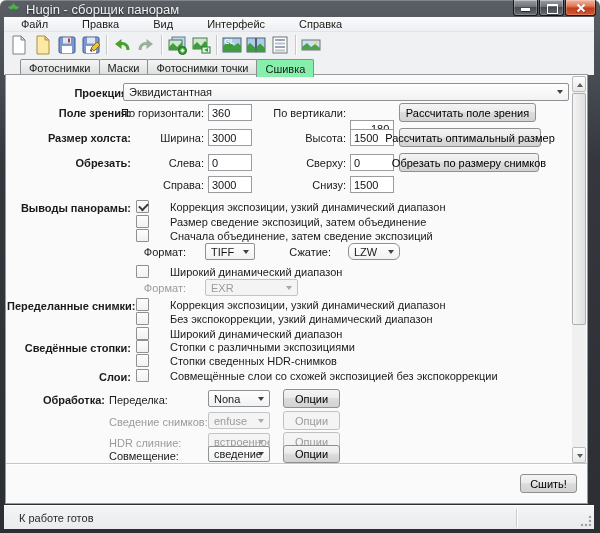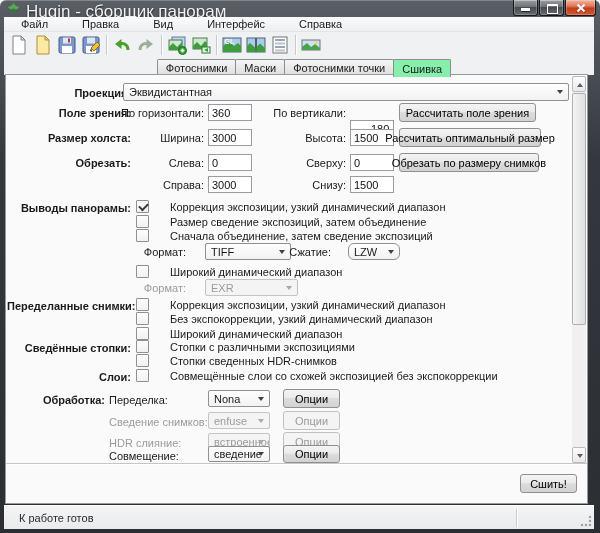--- a/index.html
+++ b/index.html
@@ -2,21 +2,21 @@
 <html><head>
 <meta charset="utf-8">
 <style>
   html,body { margin:0; padding:0; }
   body { width:600px; height:533px; font-family:"Liberation Sans", sans-serif; background:#ffffff; }
   * { box-sizing:border-box; }
 
   .window { position:relative; width:600px; height:533px; background:linear-gradient(#5a5f66,#34383e 30%,#2b2f34); border-radius:6px 6px 0 0; overflow:hidden; box-shadow:inset 0 1px 0 rgba(255,255,255,.25); }
 
   
-  .titlebar { position:absolute; top:0; left:0; right:0; height:17px; color:#f2f2f2; font-size:17px;padding-left:35px; }
+  .titlebar { position:absolute; top:0; left:0; right:0; height:17px; color:#f2f2f2; font-size:13px;padding-left:35px; }
   .title-icon { position:absolute; left:7px; top:2px; width:13px; height:13px; }
   .title-text { position:absolute; left:26px; top:2px; text-shadow:0 1px 2px rgba(0,0,0,.8); white-space:nowrap; }
   .win-btns { position:absolute; top:0; right:4px; display:flex; gap:1px; }
   .wc { width:25px; height:16px; border:1px solid #17191c; border-top:none; border-radius:0 0 3px 3px; background:linear-gradient(rgba(255,255,255,.38),rgba(255,255,255,.14) 45%,rgba(0,0,0,.18) 50%,rgba(255,255,255,.10)); box-shadow:inset 0 0 0 1px rgba(255,255,255,.22); position:relative; cursor:default; }
   .wc-close { width:31px; background:linear-gradient(#f2b5a3,#e07a57 40%,#c03d1d 55%,#d65a30); }
   .wc-min::after { content:""; position:absolute; left:7px; bottom:4px; width:9px; height:3px; background:#fff; box-shadow:0 1px 1px rgba(0,0,0,.6); }
   .wc-max::after { content:""; position:absolute; left:7px; top:4px; width:9px; height:7px; border:1px solid #fff; border-top-width:2px; box-shadow:0 1px 1px rgba(0,0,0,.5); }
   .wc-close::before, .wc-close::after { content:""; position:absolute; left:10px; top:3px; width:2px; height:10px; background:#fff; box-shadow:0 1px 1px rgba(0,0,0,.4); }
   .wc-close::before { transform:translateX(4px) rotate(45deg); }
   .wc-close::after { transform:translateX(4px) rotate(-45deg); }
@@ -24,21 +24,21 @@
   
   .menubar { position:absolute; left:4px; right:6px; top:17px; height:15px; background:linear-gradient(#fafbfc,#edeff2); display:flex; align-items:center; font-size:11px; color:#1a1a1a; border-bottom:1px solid #e2e4e6; }
   .menu-item { padding:1px 17px; }
 
   
   .toolbar { position:absolute; left:4px; right:6px; top:32px; height:26px; background:#f0f1f2; display:flex; align-items:center; padding-left:3px; }
   .tbtn { width:24px; height:24px; display:flex; align-items:center; justify-content:center; border:1px solid transparent; border-radius:2px; }
   .tsep { width:1px; height:20px; background:#c7c9cb; margin:0 3px; box-shadow:1px 0 0 #ffffff; }
 
   
-  .tabstrip { position:absolute; left:4px; right:6px; top:58px; height:17px; background:#f0f1f2; display:flex; align-items:flex-end; padding-left:9px;justify-content:center; }
+  .tabstrip { position:absolute; left:4px; right:6px; top:58px; height:17px; background:#f0f1f2; display:flex; align-items:flex-end; padding-left:16px; }
   .tab { font-size:11px; color:#1a1a1a; border:1px solid #8b8e92; border-bottom:none; background:linear-gradient(#f5f5f5,#dddedf); padding:2px 8px 2px 8px; border-radius:2px 2px 0 0; margin-right:-1px; position:relative; height:16px; }
   .tab.active { background:#86efac; z-index:3; height:18px; margin-bottom:-2px; padding-top:3px; }
 
   
   .panel { position:absolute; left:5px; top:74px; width:583px; height:430px; background:#fafafa; border:1px solid #96999d; }
   .scrollarea { position:absolute; left:1px; top:1px; width:566px; height:387px; overflow:hidden; font-size:11px; color:#1a1a1a; }
   .divider { position:absolute; left:0; right:0; top:388px; height:1px; background:#c4c6c8; box-shadow:0 1px 0 #ffffff; }
 
   .sec-label { position:absolute; left:0; width:124px; text-align:right; font-weight:bold; white-space:nowrap; }
   .sub-label { position:absolute; text-align:right; white-space:nowrap; }
@@ -251,21 +251,21 @@
       </div>
       <div class="cbrow" style="top:139px">
         <div class="cb"></div>
         <span>Размер сведение экспозиций, затем объединение</span>
       </div>
       <div class="cbrow" style="top:153px">
         <div class="cb"></div>
         <span>Сначала объединение, затем сведение экспозиций</span>
       </div>
       <div class="sub-label" style="left:80px; width:99px; top:170px">Формат:</div>
-      <div class="combo" style="left:198px; top:167px; width:86px;">
+      <div class="combo" style="left:198px; top:167px; width:50px;">
         <span>TIFF</span>
           <span class="arrow"></span>
       </div>
       <div class="sub-label" style="left:225px; width:99px; top:170px">Сжатие:</div>
       <div class="combo" style="left:341px; top:167px; width:52px;border-radius:6px;">
         <span>LZW</span>
           <span class="arrow"></span>
       </div>
       <div class="cbrow" style="top:189px">
         <div class="cb"></div>

